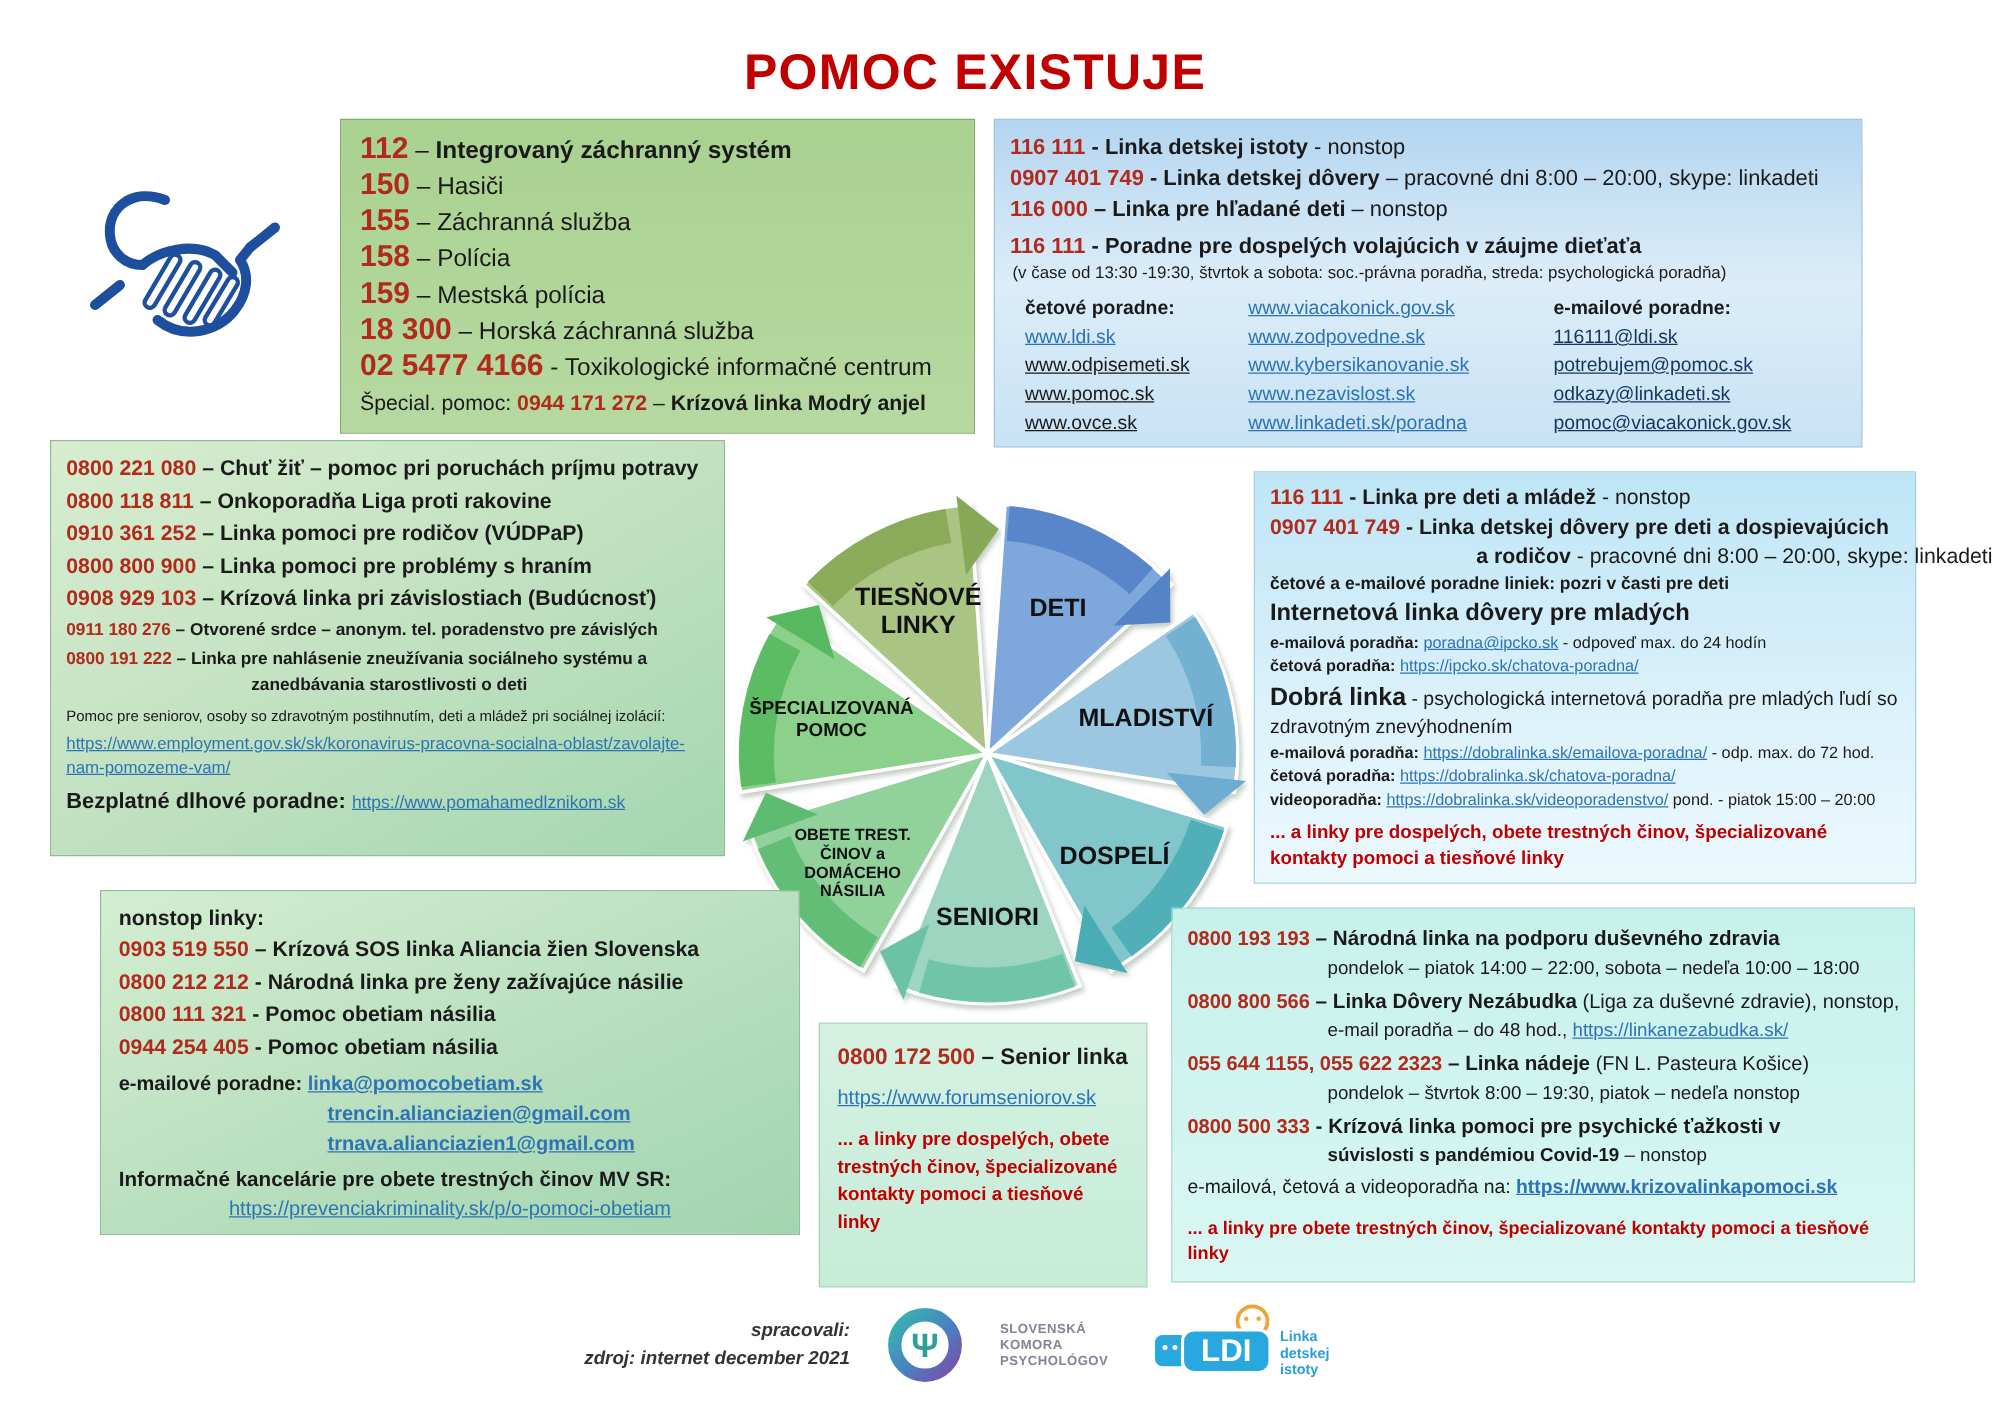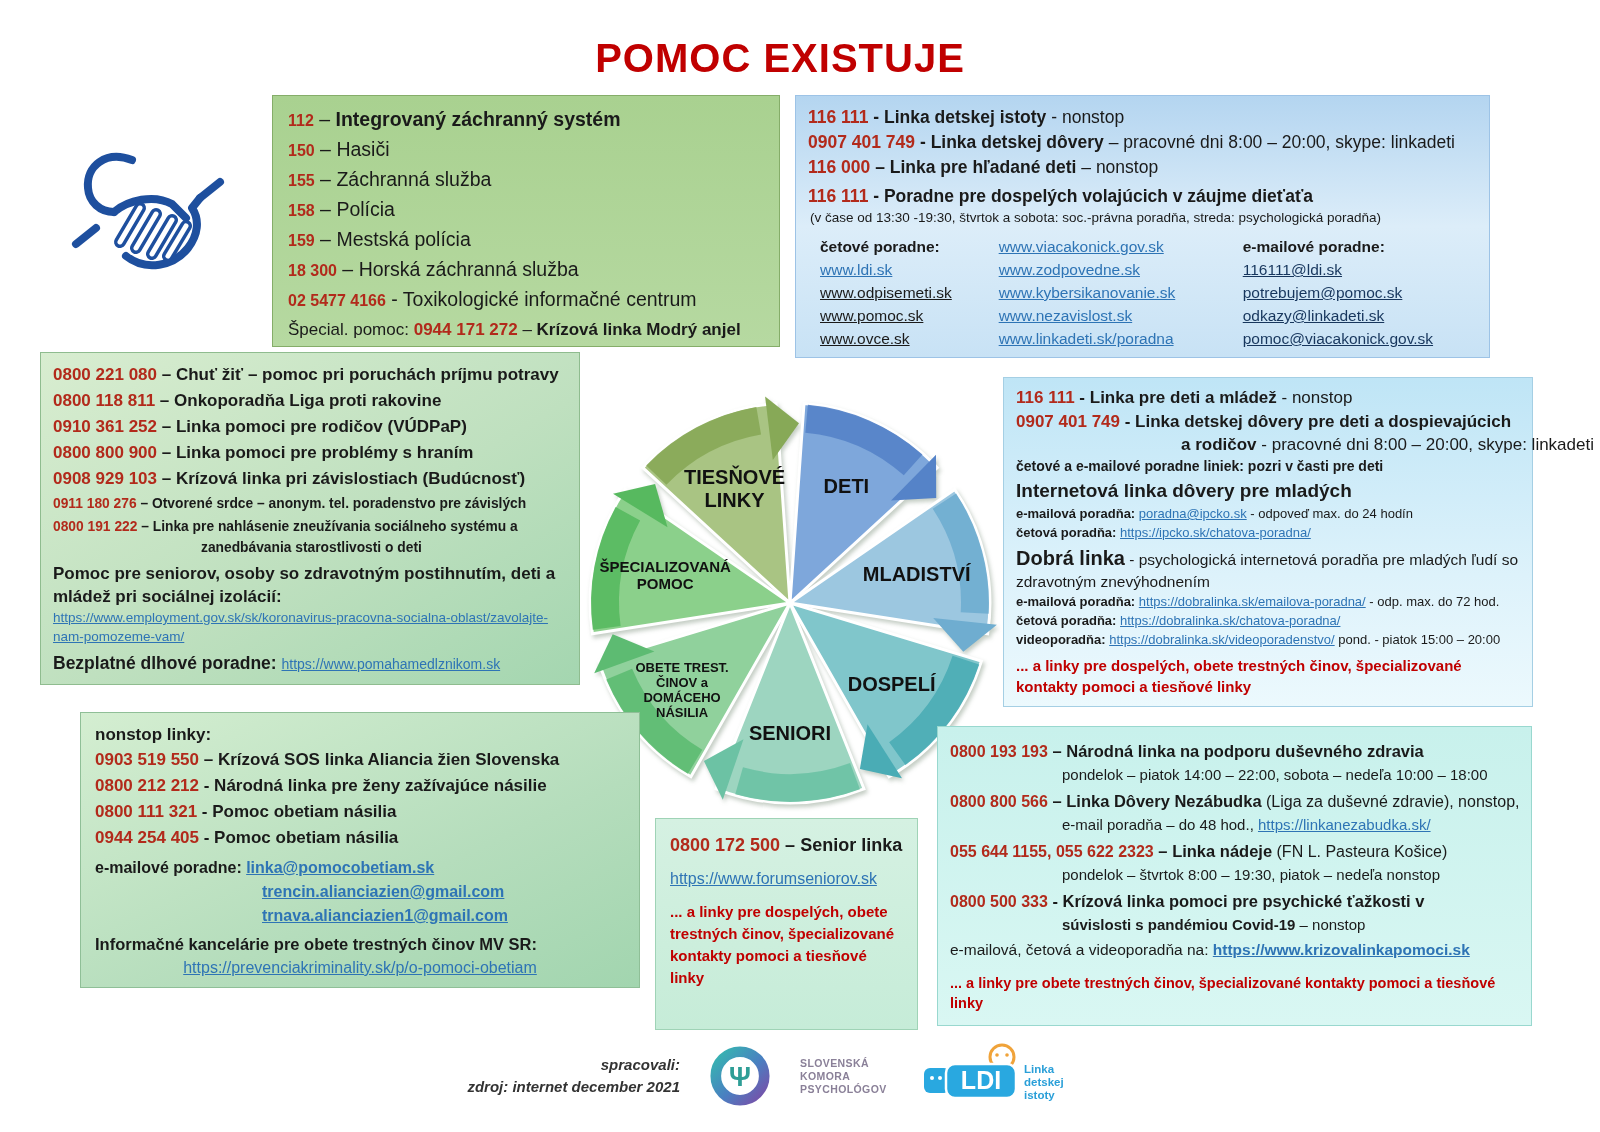--- a/index.html
+++ b/index.html
@@ -14,42 +14,42 @@
   .lnk.dark{color:#1a1a1a;}
   .b{font-weight:bold;}
 
   
   #hands{position:absolute;left:62px;top:138px;z-index:1;}
 
   
   #emg{left:272px;top:95px;width:508px;height:252px;padding:9px 12px 6px 15px;
        background:linear-gradient(180deg,#a9d190,#b6d9a1);border:1px solid #85ad69;}
   .emg-row{font-size:19.5px;line-height:28px;white-space:nowrap;}
-  .emg-row .num{font-size:16px;}
+  .emg-row .num{font-size:24px;}
   #emg-special{font-size:17px;line-height:27px;margin-top:1px;white-space:nowrap;}
 
   
   #chd{left:795px;top:95px;width:695px;height:263px;padding:9px 12px;
        background:linear-gradient(180deg,#b4d5f0 0%,#dcedf9 50%,#c8e2f5 100%);border:1px solid #9dc3e6;}
   .chd-row{font-size:17.5px;line-height:25px;white-space:nowrap;}
   .chd-row.gap{margin-top:4px;}
   .chd-note{font-size:13.5px;line-height:18px;margin-left:2px;}
   .chd-cols{display:flex;margin-top:8px;font-size:15.5px;line-height:23px;}
   .chd-col1{width:183px;padding-left:12px;}
   .chd-col2{width:250px;}
   .chd-col3{width:240px;}
   .col-h{font-weight:bold;}
 
   
   #spec{left:40px;top:352px;width:540px;height:333px;padding:9px 10px 6px 12px;
         background:linear-gradient(150deg,#d8edd0 0%,#bfe0bf 55%,#a4d6b0 100%);border:1px solid #8fbc8f;}
   .spec-row{font-size:17px;line-height:26px;font-weight:bold;white-space:nowrap;}
   .spec-row.small{font-size:13.8px;line-height:24px;}
   .spec-row.wrap{white-space:normal;padding-left:148px;text-indent:-148px;line-height:21px;}
-  .spec-para{font-weight:bold;font-size:17px;line-height:23px;margin-top:4px;}
+  .spec-para{font-weight:normal;font-size:12px;line-height:23px;margin-top:4px;}
   .spec-link{font-size:13.5px;line-height:19px;overflow-wrap:anywhere;}
   .spec-debt{font-size:17.5px;font-weight:bold;margin-top:7px;white-space:nowrap;}
   .spec-debt .lnk{font-size:14px;font-weight:normal;}
 
   
   #yth{left:1003px;top:377px;width:530px;height:330px;padding:8px 8px 8px 12px;
        background:linear-gradient(180deg,#bfe5f6 0%,#ddf2fb 60%,#ecf9fd 100%);border:1px solid #a5cfe4;}
   .yth-row{font-size:17px;line-height:24px;white-space:nowrap;}
   .yth-sub{padding-left:165px;line-height:22px;}
   .yth-note{font-size:14px;font-weight:bold;line-height:20px;}

